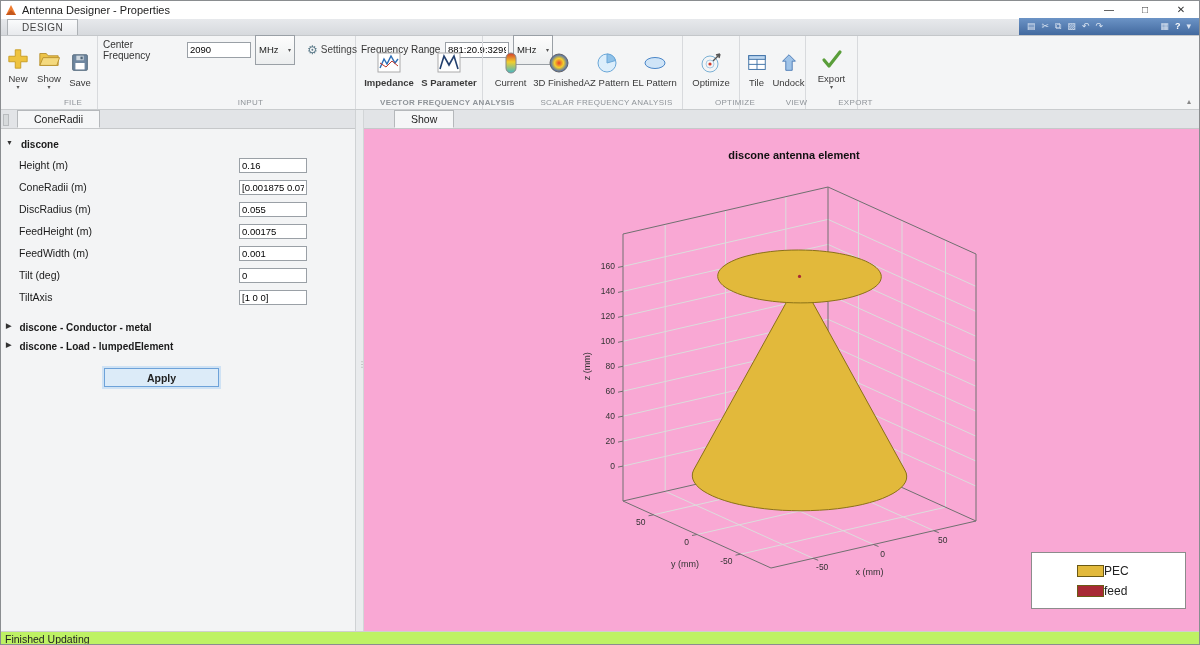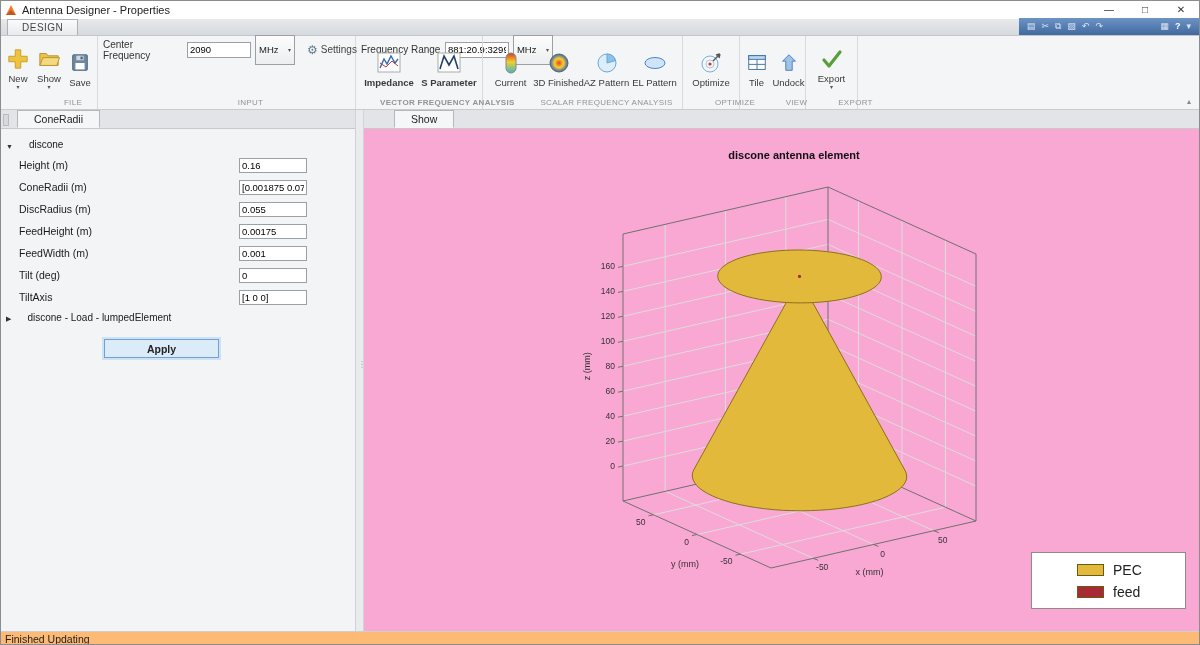--- a/index.html
+++ b/index.html
@@ -54,41 +54,41 @@
   .panel-left { position:absolute; left:0; top:109px; width:355px; height:521px; background:#f3f4f5; border-right:1px solid #cfd2d4; }
   .splitter { position:absolute; left:355px; top:109px; width:8px; height:521px; background:#e9ebed; border-right:1px solid #d2d5d7; }
   .splitter .dots { position:absolute; top:252px; left:2px; width:3px; color:#999; font-size:8px; line-height:5px; }
   .panel-right { position:absolute; left:363px; top:109px; width:837px; height:521px; background:#f9a8d4; }
   .tabstrip { height:19px; background:#e2e4e7; border-bottom:1px solid #c6c8ca; display:flex; align-items:flex-end; }
   .doc-tab { height:18px; line-height:17px; padding:0 16px; background:#f5f6f7; border:1px solid #b5b8bb; border-bottom:1px solid #f5f6f7; font-size:10.5px; color:#222; margin-left:8px; cursor:default; }
   .tab-show { margin-left:30px; }
   .rail-box { width:6px; height:12px; background:#d7dadc; border:1px solid #b9bcbf; margin:0 0 2px 2px; }
   
   .props { padding-top:6px; }
-  .sec-hdr { display:flex; align-items:flex-end; gap:16px; font-size:10px; font-weight:normal; color:#1a1a1a; padding:4px 0 4px 5px; cursor:default; }
+  .sec-hdr { display:flex; align-items:flex-start; gap:8px; font-size:10px; font-weight:bold; color:#1a1a1a; padding:4px 0 4px 5px; cursor:default; }
   .sec-hdr .arrow { font-size:7px; color:#333; }
   .prop-row { display:flex; align-items:center; height:22px; padding-left:18px; }
   .prop-row .plabel { width:220px; font-size:10.5px; color:#1a1a1a; }
   .prop-input { width:68px; height:15px; font-size:9.5px; border:1px solid #9aa0a6; padding:0 2px; background:#fff; font-family:"Liberation Sans",sans-serif; }
   .apply-btn { display:block; margin:12px 0 0 103px; width:115px; height:19px; background:#dcebf8; border:1px solid #6da2d9; box-shadow:0 0 0 2px #cfe2f4; font-size:10.5px; font-weight:bold; color:#222; font-family:"Liberation Sans",sans-serif; cursor:default; }
   
   .plot-wrap { position:relative; width:837px; height:502px; }
   #plot3d { display:block; }
   #plot3d .grid { stroke:#dcdcdc; fill:none; stroke-width:1; }
   #plot3d .edge { stroke:#707070; fill:none; stroke-width:1; }
   #plot3d text { font-family:"Liberation Sans",sans-serif; }
   #plot3d .tick { font-size:8.5px; fill:#333; }
   #plot3d .axlab { font-size:9px; fill:#333; }
   #plot3d .plot-title { font-size:11px; font-weight:bold; fill:#111; }
   .legend { position:absolute; right:15px; top:423px; width:155px; height:57px; background:#fff; border:1px solid #8c8c8c; display:flex; flex-direction:column; justify-content:center; gap:6px; }
   .legend-row { display:flex; align-items:center; }
   .swatch { width:27px; height:12px; margin-left:45px; border:1px solid #6b5a14; }
-  .legend-label { font-size:14px; color:#222; margin-left:9px; }
-  
-  .statusbar { position:absolute; left:0; top:630px; width:100%; height:15px; background:#fdba74; border-top:1px solid #cfcfcf; font-size:10.5px; color:#222; line-height:14px; padding-left:4px; }
+  .legend-label { font-size:12px; color:#222; }
+  
+  .statusbar { position:absolute; left:0; top:630px; width:100%; height:15px; background:#bef264; border-top:1px solid #cfcfcf; font-size:10.5px; color:#222; line-height:14px; padding-left:4px; }
 </style>
 </head>
 <body>
 
 <div class="titlebar">
   <svg class="app-icon" viewBox="0 0 12 12">
     <polygon points="1,11 6,1 11,11" fill="#ee7b2f"></polygon>
     <polygon points="1,11 6,6 11,11" fill="#c4571c"></polygon>
   </svg>
   <span>Antenna Designer - Properties</span>
@@ -353,20 +353,24 @@
     </div>
     <div class="prop-row">
       <span class="plabel">Tilt (deg)</span>
       <input class="prop-input" value="0" style="">
     </div>
     <div class="prop-row">
       <span class="plabel">TiltAxis</span>
       <input class="prop-input" value="[1 0 0]" style="">
     </div>
 
+    <div class="sec-hdr" style="margin-top:10px;">
+      <span class="arrow">▶</span>
+      <span>discone - Conductor - metal</span>
+    </div>
     <div class="sec-hdr">
       <span class="arrow">▶</span>
       <span>discone - Load - lumpedElement</span>
     </div>
 
     <button class="apply-btn">Apply</button>
   </div>
 </div>
 
 <div class="splitter">

